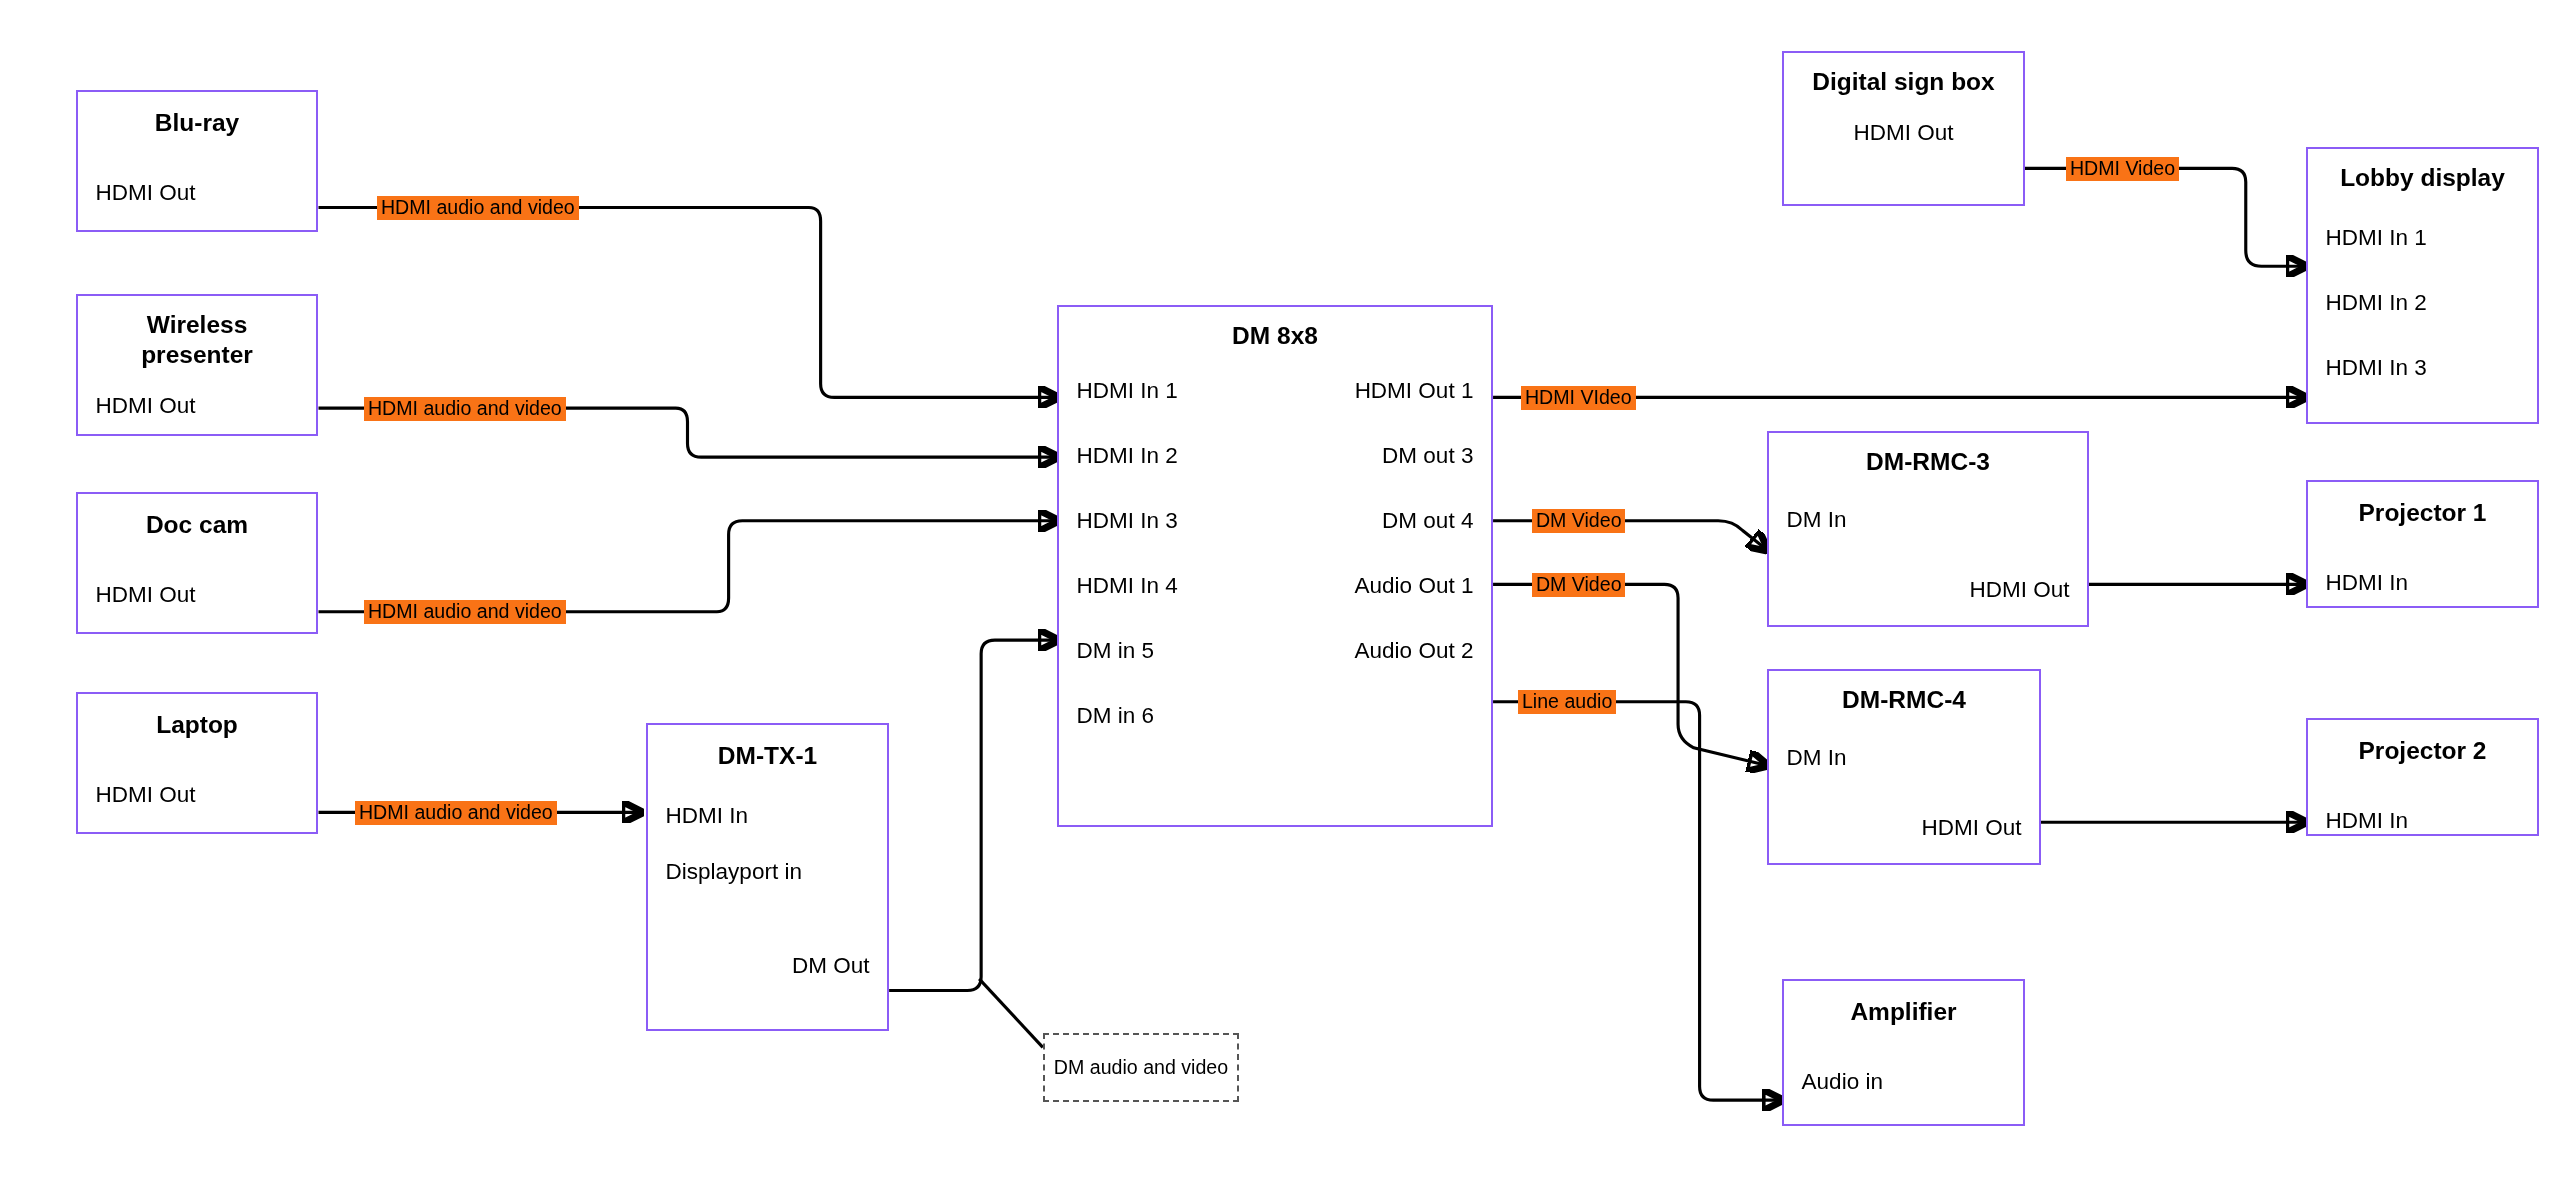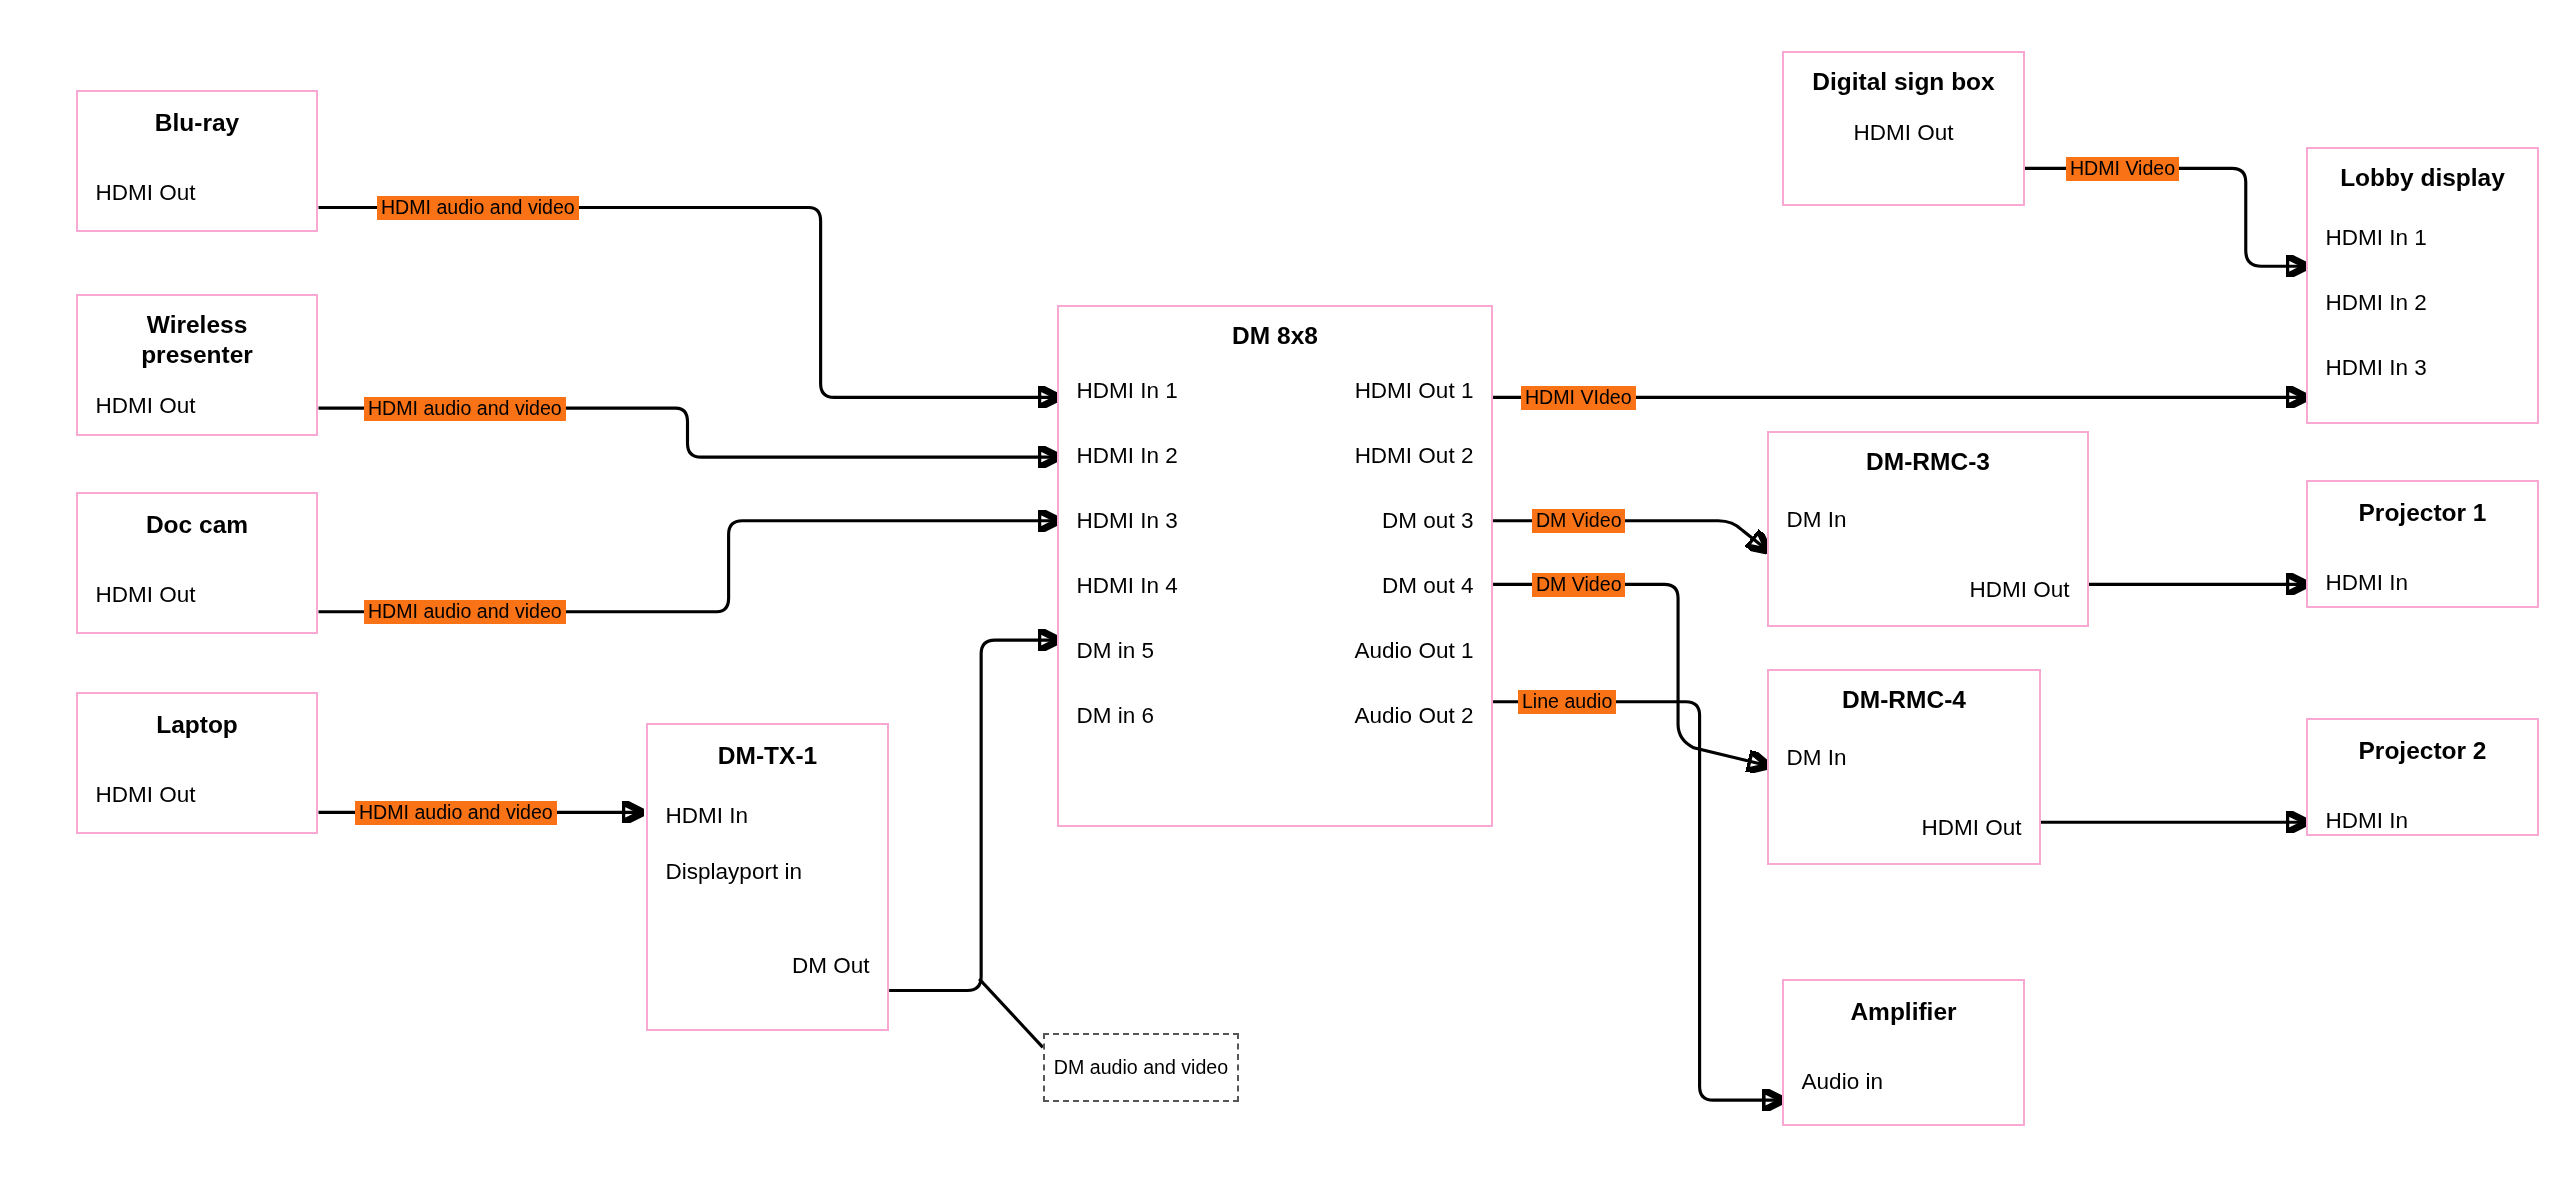--- a/index.html
+++ b/index.html
@@ -14,21 +14,21 @@
   #canvas {
     position: relative;
     width: 2576px;
     height: 1201px;
     background: #ffffff;
     overflow: hidden;
   }
   .node {
     position: absolute;
     box-sizing: border-box;
-    border: 2px solid #f9a8d4;
+    border: 2px solid #8b5cf6;
     background: #ffffff;
     z-index: 3;
   }
   .node .title {
     text-align: center;
     font-weight: bold;
     font-size: 24.5px;
     line-height: 1.25;
   }
   .node .port {
@@ -155,21 +155,20 @@
       <div style="position:absolute; left:0; top:0; width:162px;">
         <div class="port left" style="height:65px;">HDMI In 1</div>
         <div class="port left" style="height:65px;">HDMI In 2</div>
         <div class="port left" style="height:65px;">HDMI In 3</div>
         <div class="port left" style="height:65px;">HDMI In 4</div>
         <div class="port left" style="height:65px;">DM in 5</div>
         <div class="port left" style="height:65px;">DM in 6</div>
       </div>
       <div style="position:absolute; right:0; top:0; width:215px;">
         <div class="port right" style="height:65px;">HDMI Out 1</div>
-        <div class="port right" style="height:65px;">HDMI Out 2</div>
         <div class="port right" style="height:65px;">DM out 3</div>
         <div class="port right" style="height:65px;">DM out 4</div>
         <div class="port right" style="height:65px;">Audio Out 1</div>
         <div class="port right" style="height:65px;">Audio Out 2</div>
       </div>
     </div>
   </div>
 
   <div class="node" style="left:1782px; top:51px; width:243px; height:155px; padding:13.7px 17.6px;">
     <div class="title">Digital sign box</div>

